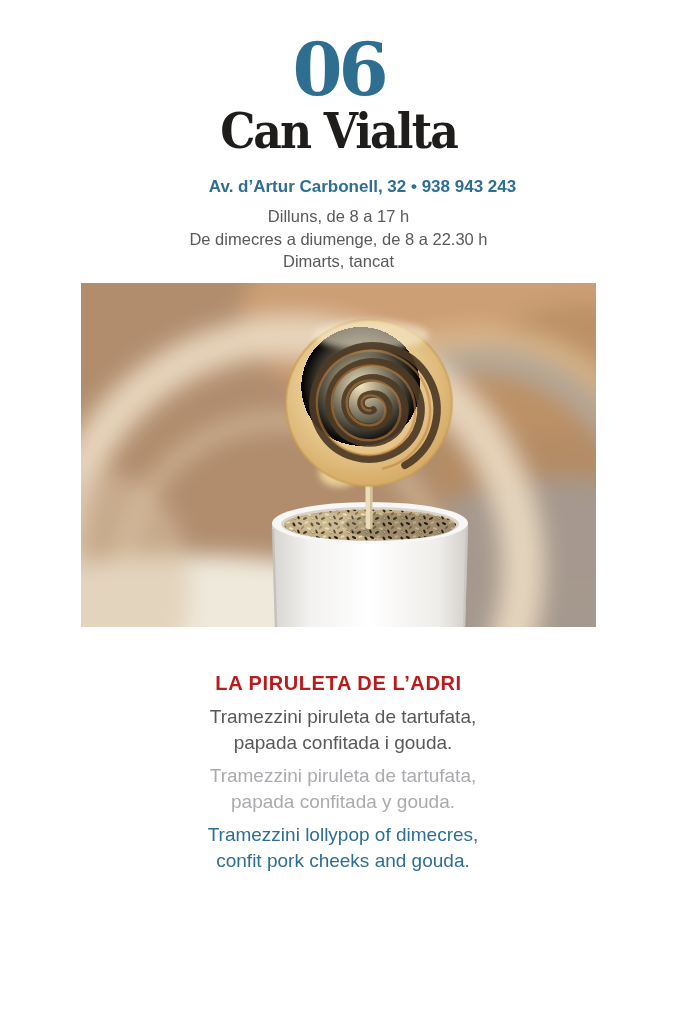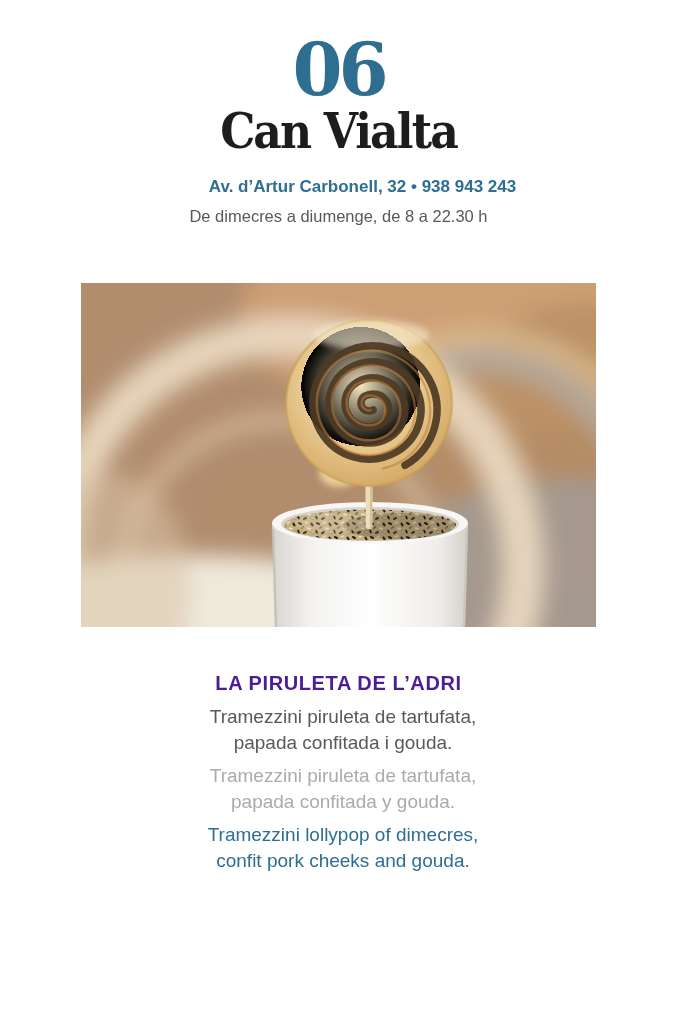--- a/index.html
+++ b/index.html
@@ -53,21 +53,21 @@
     overflow:hidden;
   }
   .photo svg{display:block;}
 
   .dish{top:672px;}
   .dish-title{
     margin:0 0 9px 0;
     font-size:20px;
     font-weight:700;
     letter-spacing:.6px;
-    color:#4c1d95;
+    color:#b91c1c;
   }
   .dish p{
     margin:0 0 7px 0;
     font-size:19px;
     line-height:26px;
     white-space:pre-line;
     padding-left:9px;
   }
   .desc-ca{color:#58595b;}
   .desc-es{color:#a9abae;}
@@ -87,21 +87,23 @@
 
 <div class="page">
 
   <div class="centered page-number">06</div>
 
   <h1 class="centered restaurant-name">Can Vialta</h1>
 
   <div class="centered address">Av. d’Artur Carbonell, 32 • 938 943 243</div>
 
   <div class="centered hours">
+    <div>Dilluns, de 8 a 17 h</div>
     <div>De dimecres a diumenge, de 8 a 22.30 h</div>
+    <div>Dimarts, tancat</div>
   </div>
 
   <div class="photo">
     <svg width="515" height="344" viewBox="0 0 515 344" xmlns="http://www.w3.org/2000/svg">
       <defs>
         <filter id="bgblur" x="-40%" y="-40%" width="180%" height="180%">
             <feGaussianBlur stdDeviation="11"></feGaussianBlur>
           </filter>
         <filter id="soft" x="-40%" y="-40%" width="180%" height="180%">
             <feGaussianBlur stdDeviation="3"></feGaussianBlur>

